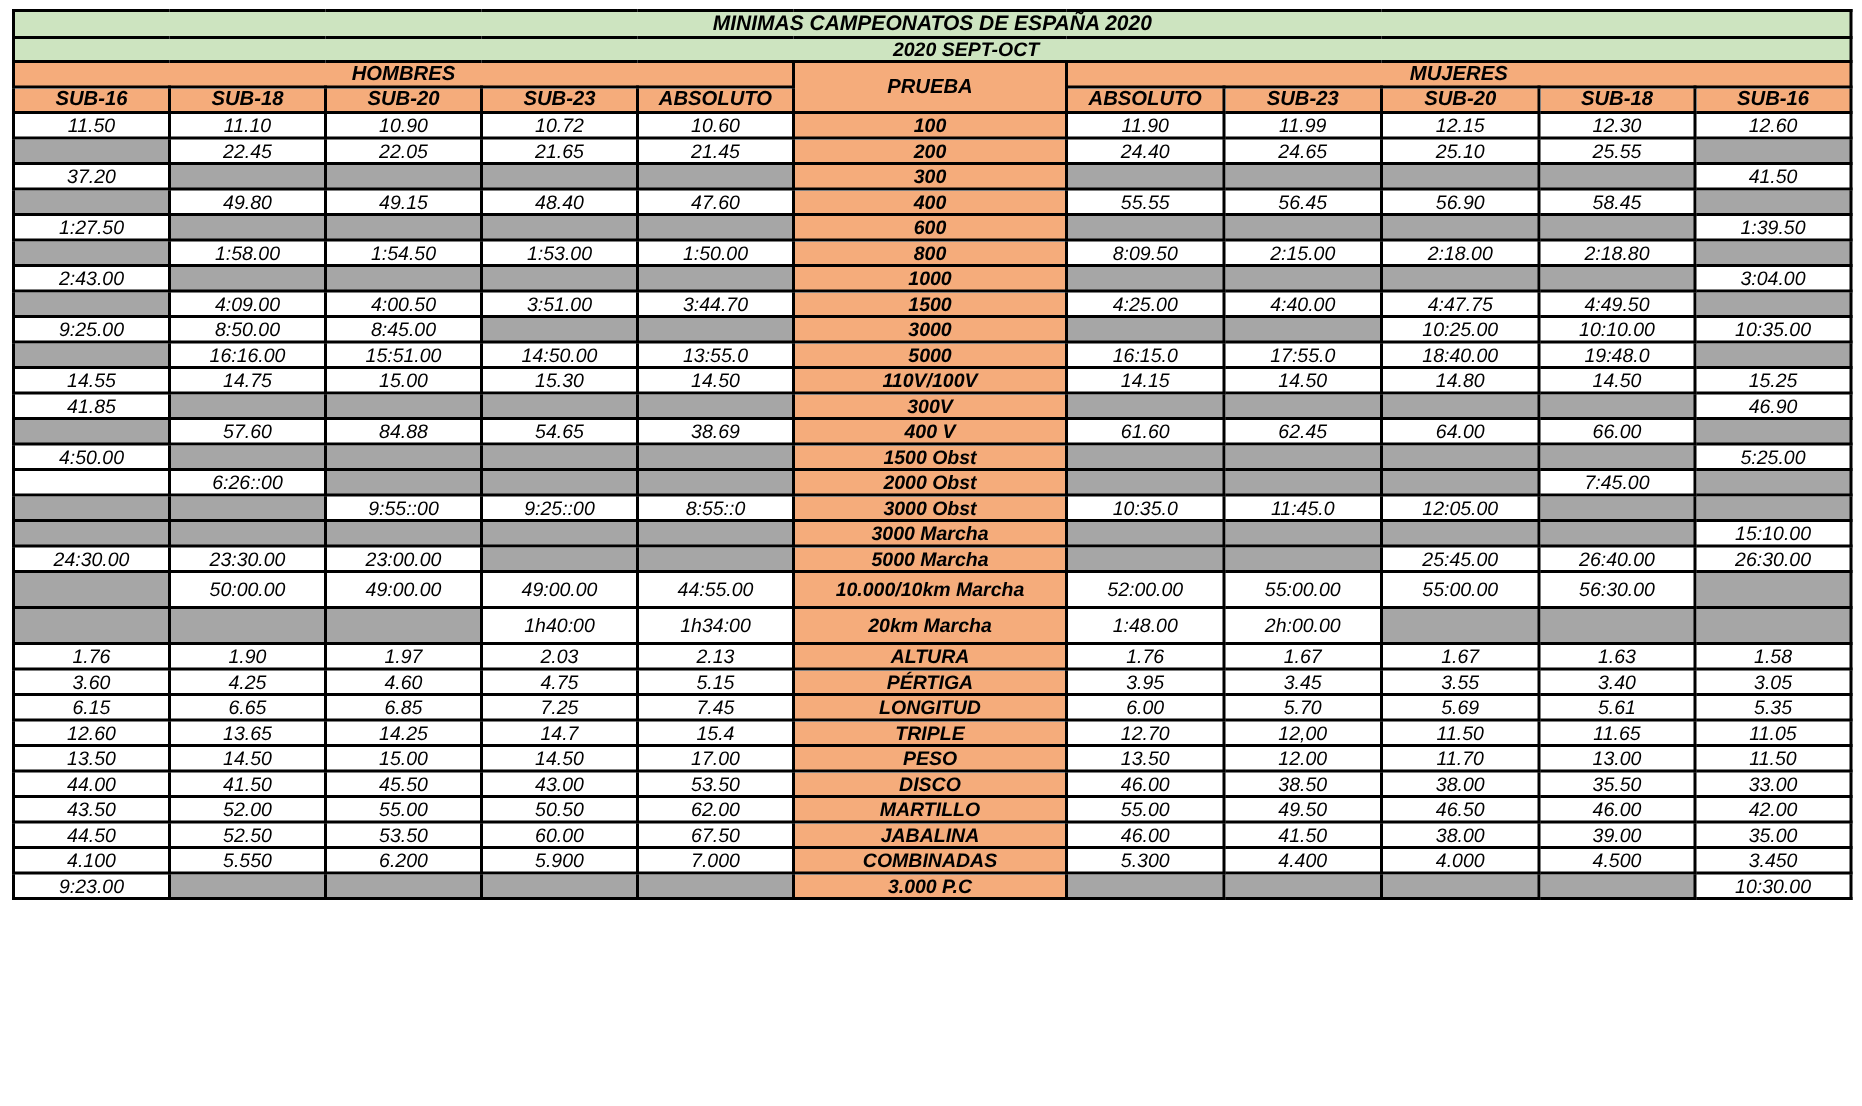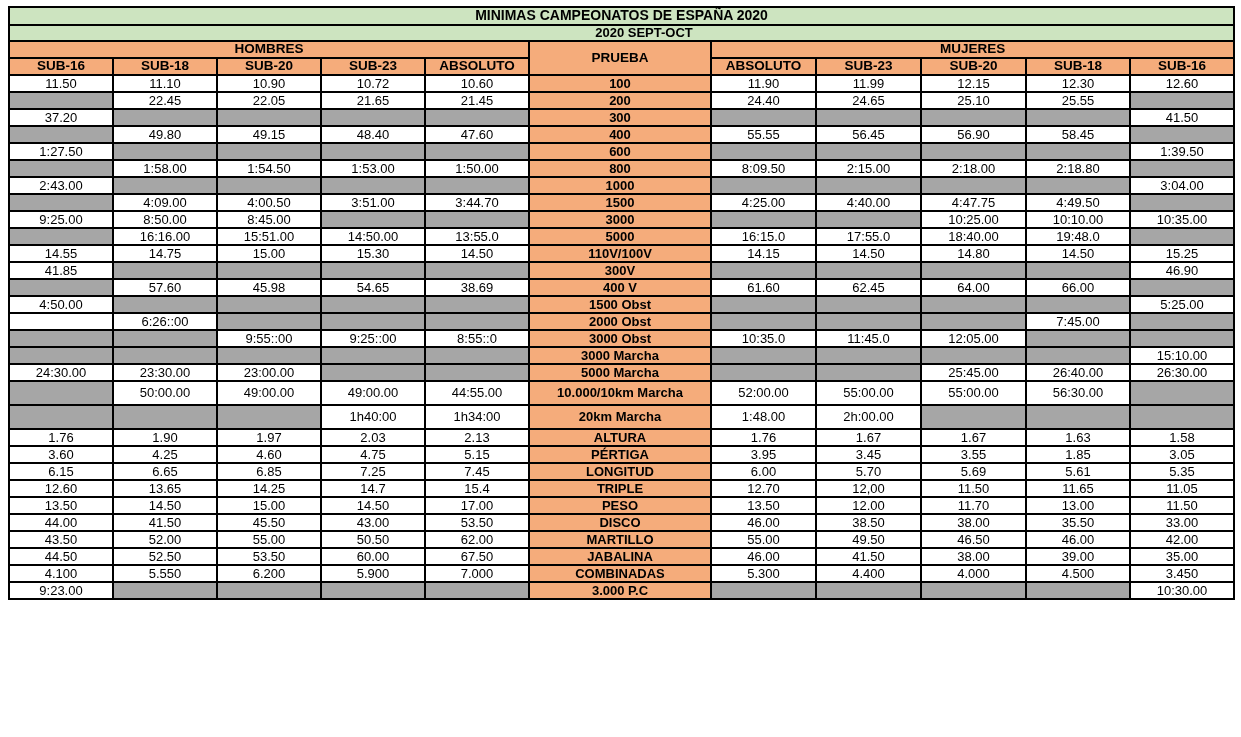--- a/index.html
+++ b/index.html
@@ -11,20 +11,21 @@
   * { box-sizing: border-box; }
   html, body {
     margin: 0;
     background: #ffffff;
     width: 1241px;
     height: 737px;
     font-family: "Liberation Sans", sans-serif;
   }
   .page {
     padding: 6px 8px 0 8px;
+    font-style: italic;
   }
   table.minimas {
     border-collapse: collapse;
     table-layout: fixed;
     width: 1225px;
     border: 2px solid var(--border);
   }
   th, td {
     border: 2px solid var(--border);
     text-align: center;
@@ -242,21 +243,21 @@
           <td class="event">300V</td>
           <td class="empty"></td>
           <td class="empty"></td>
           <td class="empty"></td>
           <td class="empty"></td>
           <td>46.90</td>
         </tr>
         <tr>
           <td class="empty"></td>
           <td>57.60</td>
-          <td>45.98</td>
+          <td>84.88</td>
           <td>54.65</td>
           <td>38.69</td>
           <td class="event">400 V</td>
           <td>61.60</td>
           <td>62.45</td>
           <td>64.00</td>
           <td>66.00</td>
           <td class="empty"></td>
         </tr>
         <tr>
@@ -366,21 +367,21 @@
         <tr>
           <td>3.60</td>
           <td>4.25</td>
           <td>4.60</td>
           <td>4.75</td>
           <td>5.15</td>
           <td class="event">PÉRTIGA</td>
           <td>3.95</td>
           <td>3.45</td>
           <td>3.55</td>
-          <td>1.85</td>
+          <td>3.40</td>
           <td>3.05</td>
         </tr>
         <tr>
           <td>6.15</td>
           <td>6.65</td>
           <td>6.85</td>
           <td>7.25</td>
           <td>7.45</td>
           <td class="event">LONGITUD</td>
           <td>6.00</td>

